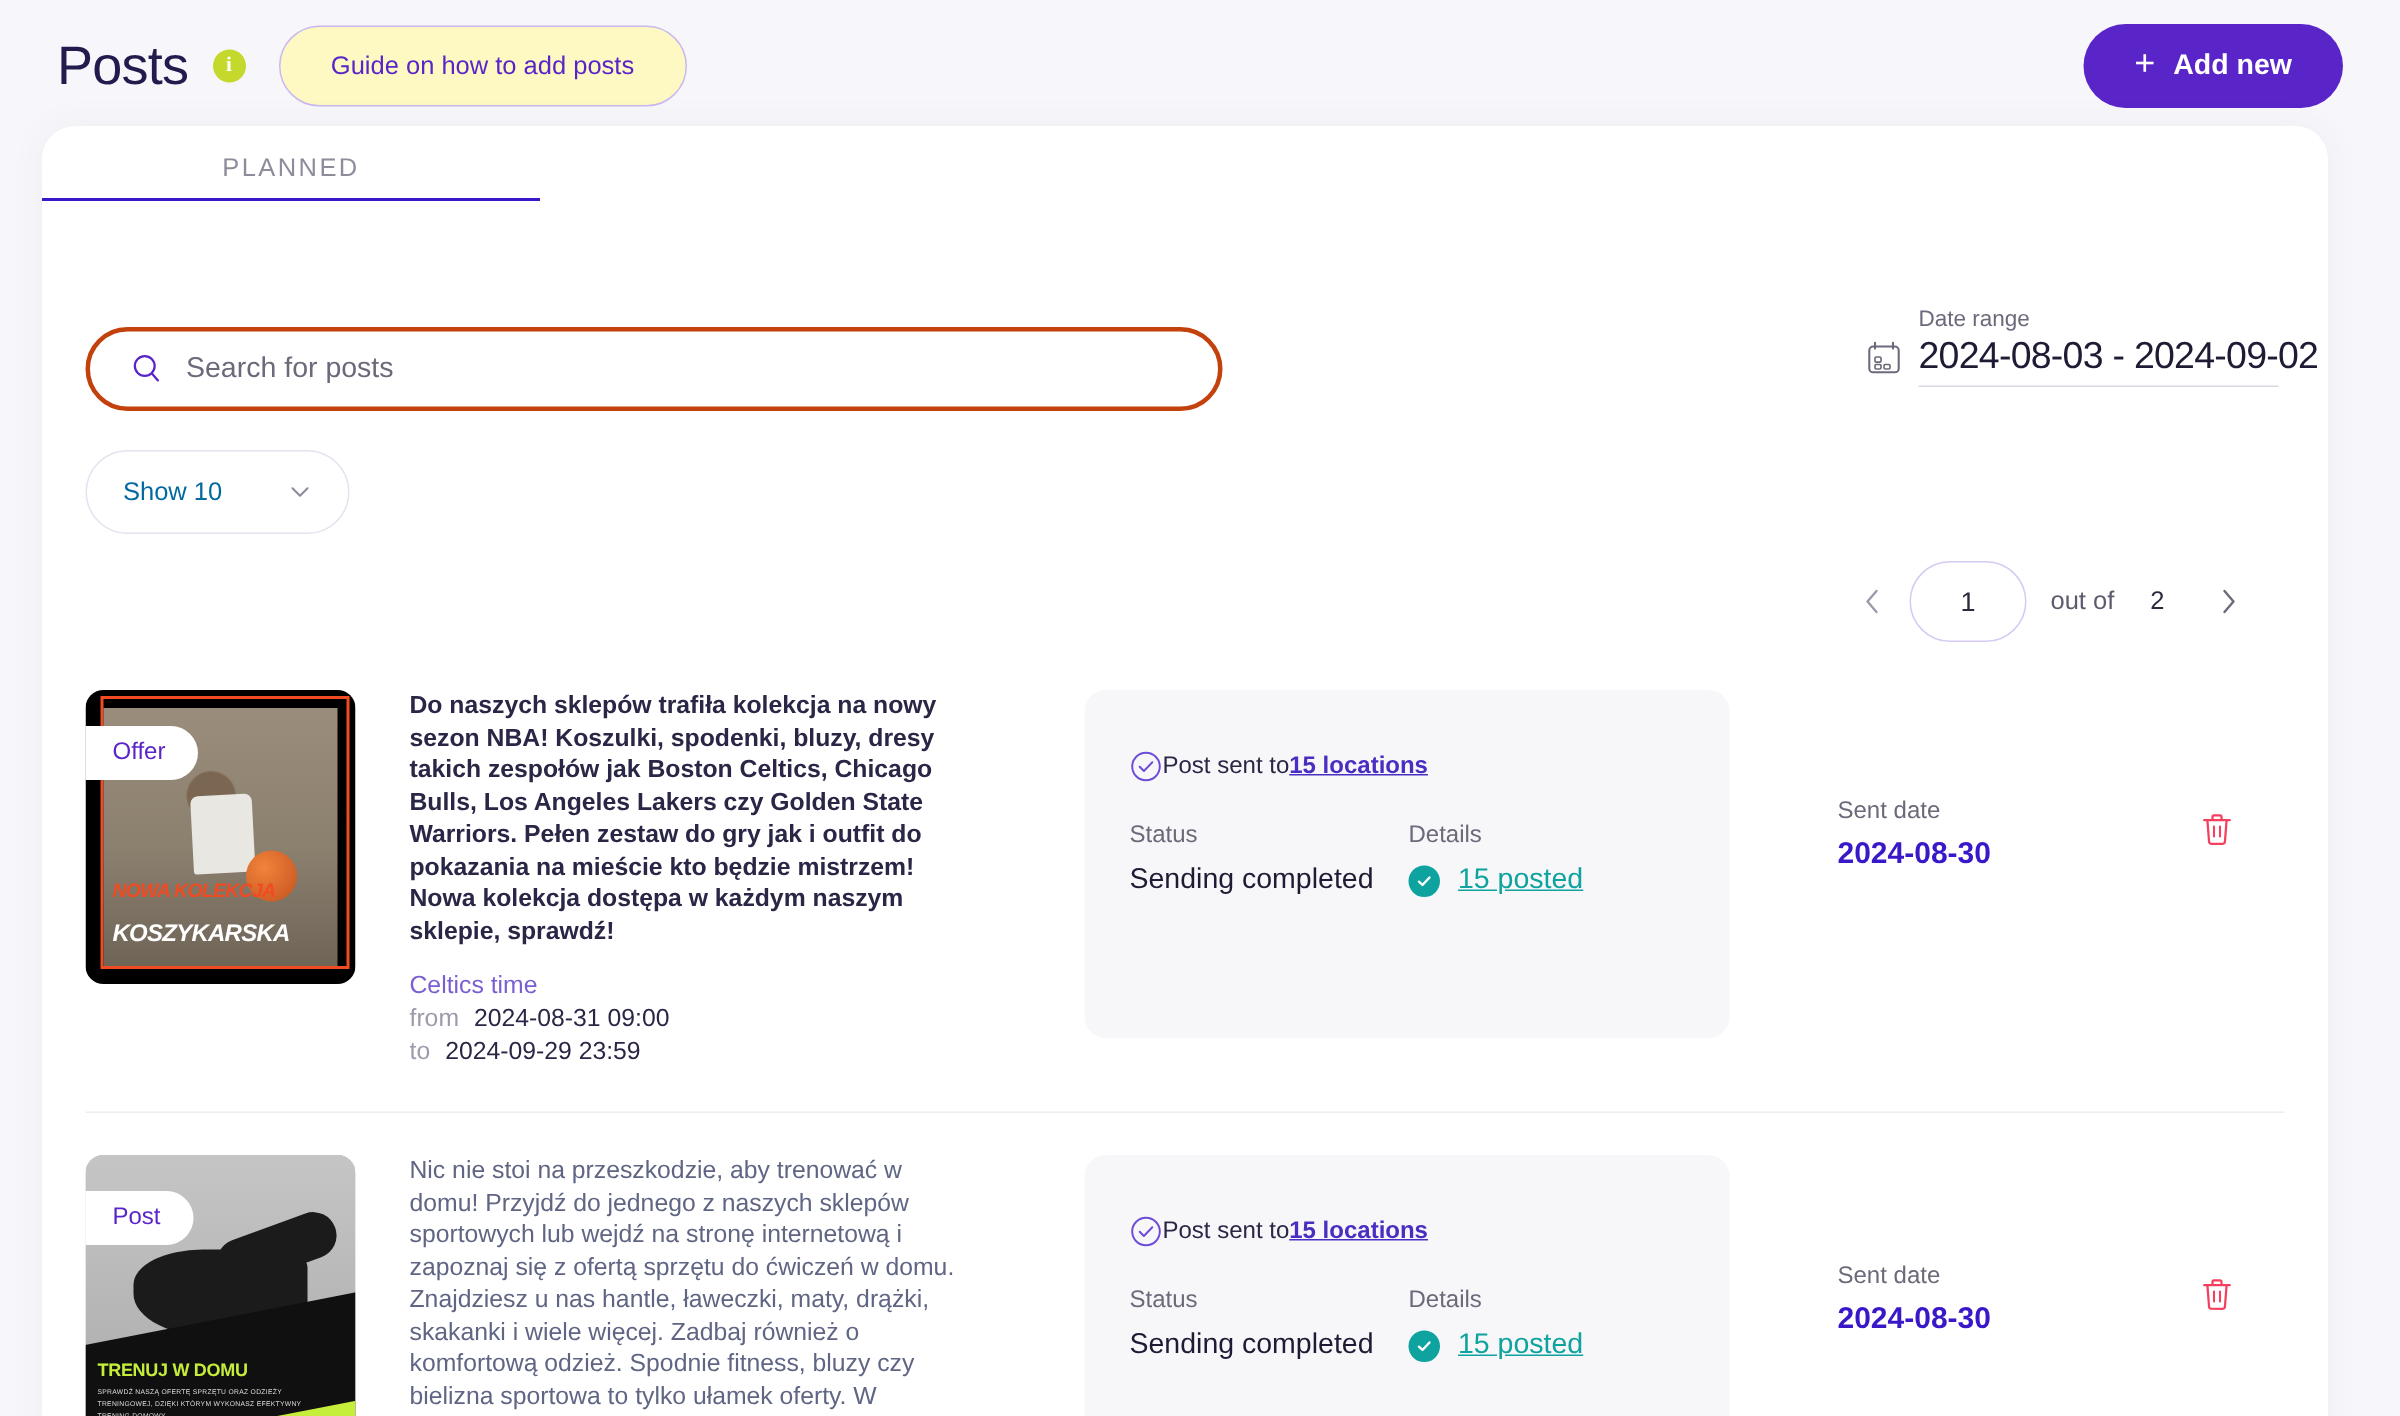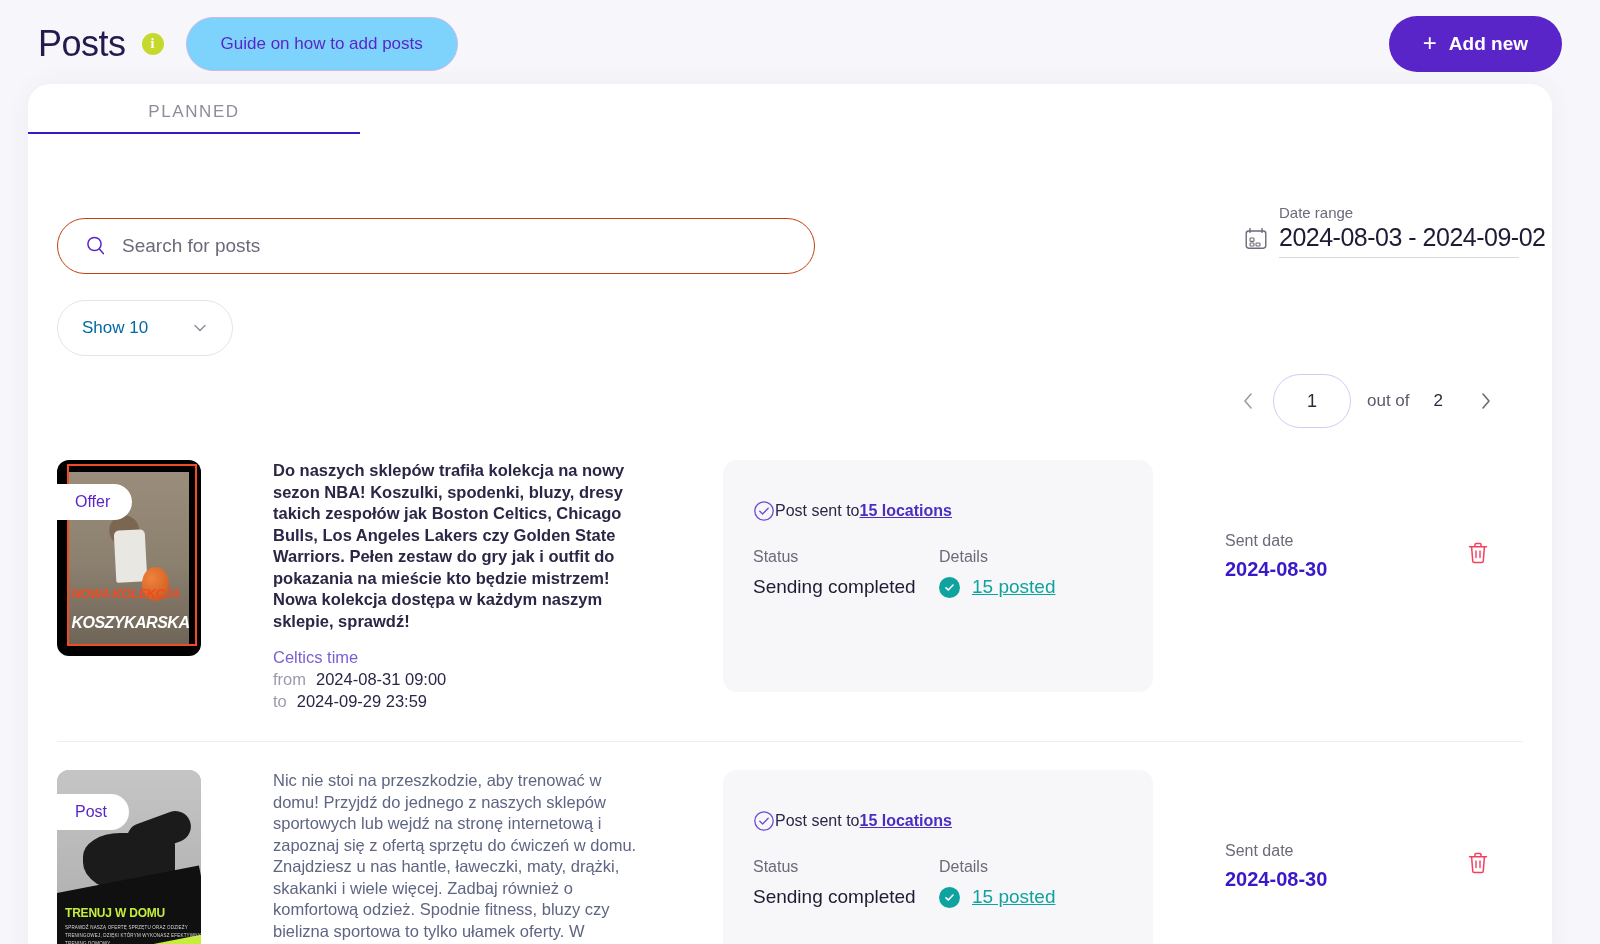--- a/index.html
+++ b/index.html
@@ -26,21 +26,21 @@
     width: 22px; height: 22px; border-radius: 50%;
     background: #c5d92d;
     display: inline-flex; align-items: center; justify-content: center;
     color: #ffffff; font-size: 14px; font-weight: 700;
     font-family: "Liberation Serif", serif;
   }
   .guide-btn {
     margin-left: 22px;
     height: 54px; padding: 0 34px;
     border: 1px solid #c9b8f0; border-radius: 30px;
-    background: #7dd3fc; color: #5925c8;
+    background: #fef9c3; color: #5925c8;
     font-size: 17px; font-family: "Liberation Sans", sans-serif;
     display: inline-flex; align-items: center; cursor: pointer;
   }
   .add-new-btn {
     position: absolute; right: 38px; top: 16px;
     height: 56px; padding: 0 34px;
     border: none; border-radius: 30px;
     background: #5925c8; color: #ffffff;
     font-size: 19px; font-weight: 700;
     display: inline-flex; align-items: center; gap: 12px;
@@ -71,21 +71,21 @@
   .tab.active { color: #5925c8; }
   .tab-underline {
     position: absolute; left: 0; bottom: 0;
     width: 332px; height: 2px; background: #3a18c9;
   }
 
   
   .search-box {
     position: absolute; left: 29px; top: 134px;
     width: 758px; height: 56px;
-    border: 1px solid #c2410c; border-radius: 30px;
+    border: 3px solid #c2410c; border-radius: 30px;
     display: flex; align-items: center; gap: 14px;
     padding: 0 26px; background: #fff; cursor: text;
   }
   .search-placeholder { font-size: 19px; color: #6b6a7a; }
 
   .show-select {
     position: absolute; left: 29px; top: 216px;
     width: 176px; height: 56px;
     border: 1px solid #e4e3ef; border-radius: 30px;
     display: flex; align-items: center; justify-content: space-between;
@@ -130,21 +130,21 @@
   .rows { position: absolute; left: 0; top: 348px; width: 1524px; }
   .post-row {
     position: relative;
     display: flex; align-items: flex-start;
     padding: 28px 0 30px 0;
   }
   .row-divider { height: 1px; background: #ededf2; margin: 0 29px; }
 
   .thumb-wrap { position: relative; width: 180px; margin-left: 29px; flex: 0 0 auto; }
   .thumb {
-    width: 144px; height: 196px; border-radius: 12px;
+    width: 180px; height: 196px; border-radius: 12px;
     overflow: hidden; position: relative;
   }
   .badge {
     position: absolute; left: 0; top: 24px;
     background: #ffffff; color: #5925c8;
     font-size: 16px; padding: 9px 22px 9px 18px;
     border-radius: 0 20px 20px 0;
     z-index: 3;
   }
   .post-text { width: 368px; margin-left: 36px; flex: 0 0 auto; }

